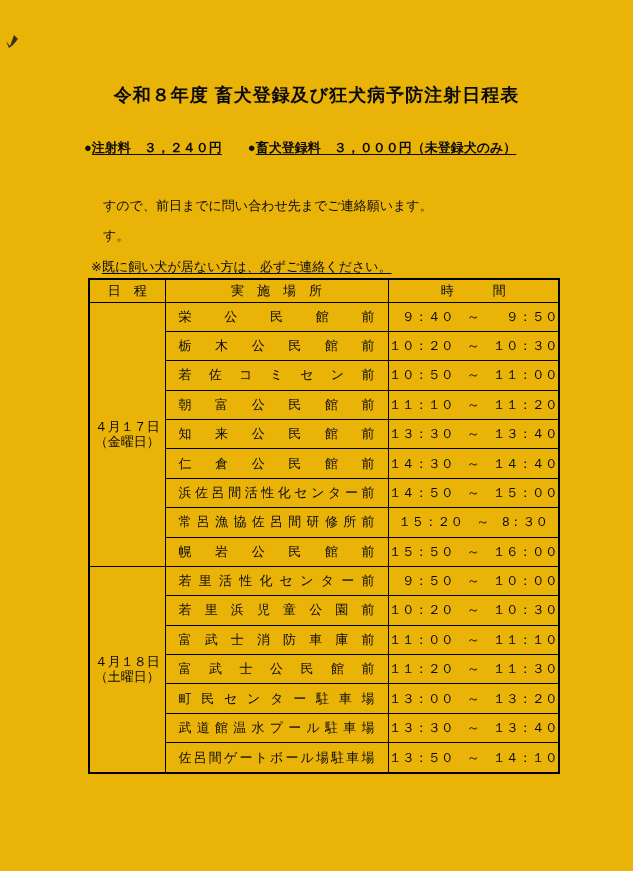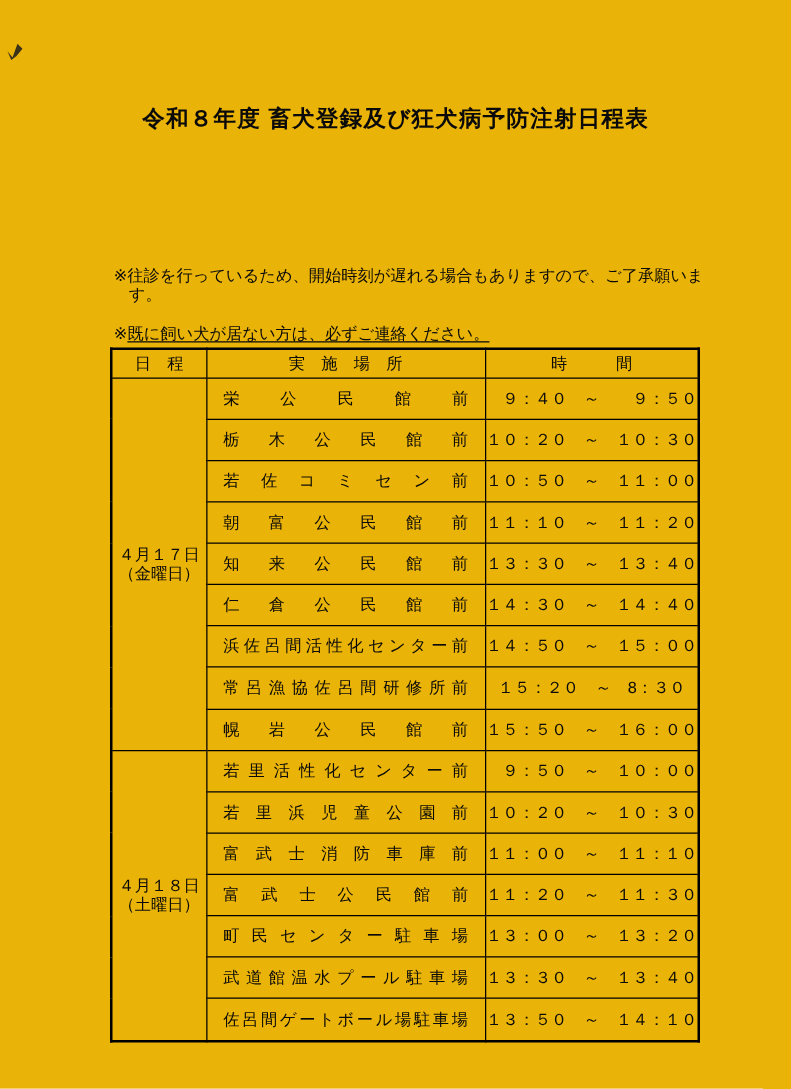--- a/index.html
+++ b/index.html
@@ -26,21 +26,21 @@
     text-decoration:underline;
     text-underline-offset:2px;
     text-decoration-thickness:1px;
   }
   .ink{position:absolute;left:5px;top:32px;opacity:.85;}
 
   .tablewrap{position:absolute;left:88px;top:278px;}
   table.sched{
     border-collapse:collapse;
     table-layout:fixed;
-    width:470px;height:556px;
+    width:470px;height:496px;
     border:2px solid #000;
   }
   table.sched th, table.sched td{
     border:1px solid #000;
     padding:0;
     font-size:13px;
     font-weight:normal;
     text-align:center;
     vertical-align:middle;
     white-space:pre;
@@ -64,23 +64,24 @@
 
 <div class="page">
 
   <svg class="ink" width="14" height="17" viewBox="0 0 14 17">
     <path d="M1 9 L5 14 L9 3 L13 7 L8 13 L4 16 Z" fill="#1c1c1c"></path>
   </svg>
 
   <div class="abs title">令和８年度 畜犬登録及び狂犬病予防注射日程表</div>
 
 
+  <div class="abs line bold" style="left:84px;top:140px"><span>●</span><span class="ul">注射料　３，２４０円</span><span>　　</span><span>●</span><span class="ul">畜犬登録料　３，０００円（未登録犬のみ）</span></div>
 
 
-  <div class="abs line" style="left:91px;top:213px">※往診を行っているため、開始時刻が遅れる場合もありますので、ご了承願いま</div>
+  <div class="abs line" style="left:103px;top:198px">すので、前日までに問い合わせ先までご連絡願います。</div>
   <div class="abs line" style="left:103px;top:228px">す。</div>
   <div class="abs line" style="left:91px;top:259px"><span>※</span><span class="ul">既に飼い犬が居ない方は、必ずご連絡ください。</span></div>
 
   <div class="tablewrap">
     <table class="sched">
       <colgroup>
         <col class="col-date">
           <col class="col-place">
           <col class="col-time">
       </colgroup>

